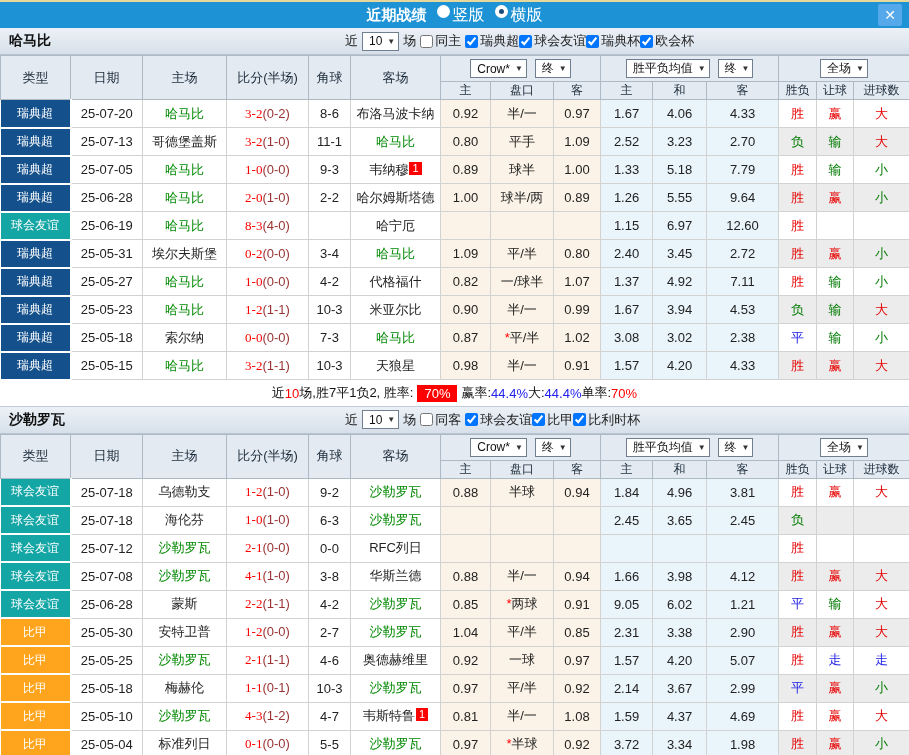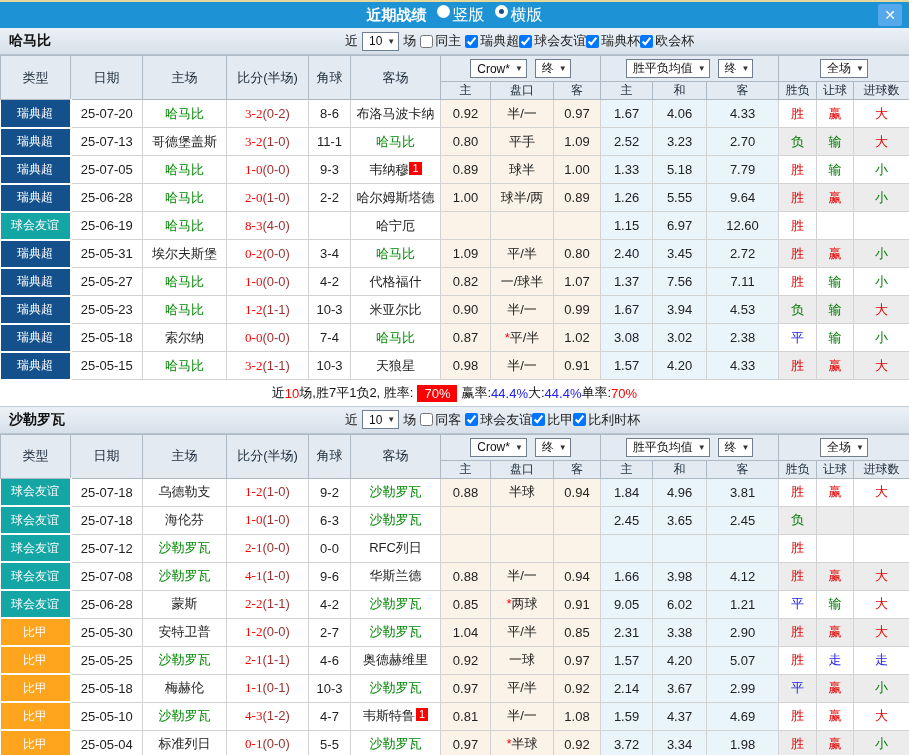--- a/index.html
+++ b/index.html
@@ -270,21 +270,21 @@
     <td class="type-cell" style="background: rgb(20, 81, 140);">瑞典超</td>
     <td class="date">25-05-27</td>
     <td><span class="home-name focal">哈马比</span></td>
     <td><span class="score-main">1-0</span><span class="score-half">(0-0)</span></td>
     <td class="corner">4-2</td>
     <td><span class="away-name">代格福什</span></td>
     <td class="crow oh">0.82</td>
     <td class="crow hc">一/球半</td>
     <td class="crow oa">1.07</td>
     <td class="avg ah">1.37</td>
-    <td class="avg ad">7.56</td>
+    <td class="avg ad">4.92</td>
     <td class="avg aa">7.11</td>
     <td class="res res-w c-red">胜</td>
     <td class="res res-h c-green">输</td>
     <td class="res res-g c-green">小</td>
   </tr>
 
   <tr>
     <td class="type-cell" style="background: rgb(20, 81, 140);">瑞典超</td>
     <td class="date">25-05-23</td>
     <td><span class="home-name focal">哈马比</span></td>
@@ -300,21 +300,21 @@
     <td class="res res-w c-green">负</td>
     <td class="res res-h c-green">输</td>
     <td class="res res-g c-red">大</td>
   </tr>
 
   <tr>
     <td class="type-cell" style="background: rgb(20, 81, 140);">瑞典超</td>
     <td class="date">25-05-18</td>
     <td><span class="home-name">索尔纳</span></td>
     <td><span class="score-main">0-0</span><span class="score-half">(0-0)</span></td>
-    <td class="corner">7-4</td>
+    <td class="corner">7-3</td>
     <td><span class="away-name focal">哈马比</span></td>
     <td class="crow oh">0.87</td>
     <td class="crow hc"><span class="star">*</span>平/半</td>
     <td class="crow oa">1.02</td>
     <td class="avg ah">3.08</td>
     <td class="avg ad">3.02</td>
     <td class="avg aa">2.38</td>
     <td class="res res-w c-blue">平</td>
     <td class="res res-h c-green">输</td>
     <td class="res res-g c-green">小</td>
@@ -482,21 +482,21 @@
     <td class="res res-w c-red">胜</td>
     <td class="res res-h"></td>
     <td class="res res-g"></td>
   </tr>
 
   <tr>
     <td class="type-cell" style="background: rgb(20, 165, 165);">球会友谊</td>
     <td class="date">25-07-08</td>
     <td><span class="home-name focal">沙勒罗瓦</span></td>
     <td><span class="score-main">4-1</span><span class="score-half">(1-0)</span></td>
-    <td class="corner">9-6</td>
+    <td class="corner">3-8</td>
     <td><span class="away-name">华斯兰德</span></td>
     <td class="crow oh">0.88</td>
     <td class="crow hc">半/一</td>
     <td class="crow oa">0.94</td>
     <td class="avg ah">1.66</td>
     <td class="avg ad">3.98</td>
     <td class="avg aa">4.12</td>
     <td class="res res-w c-red">胜</td>
     <td class="res res-h c-red">赢</td>
     <td class="res res-g c-red">大</td>

